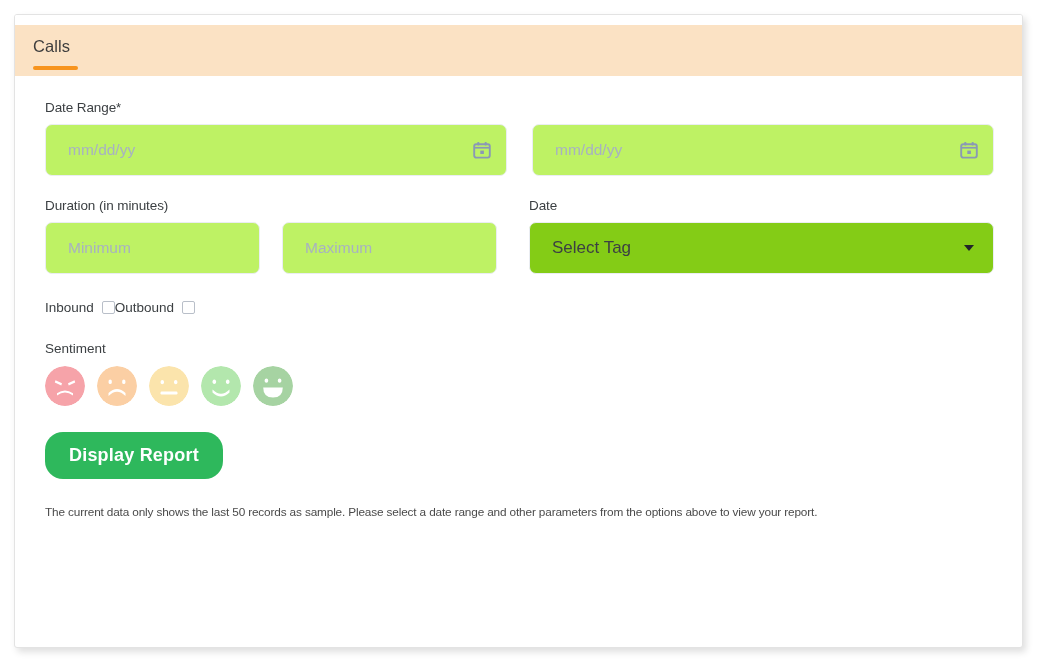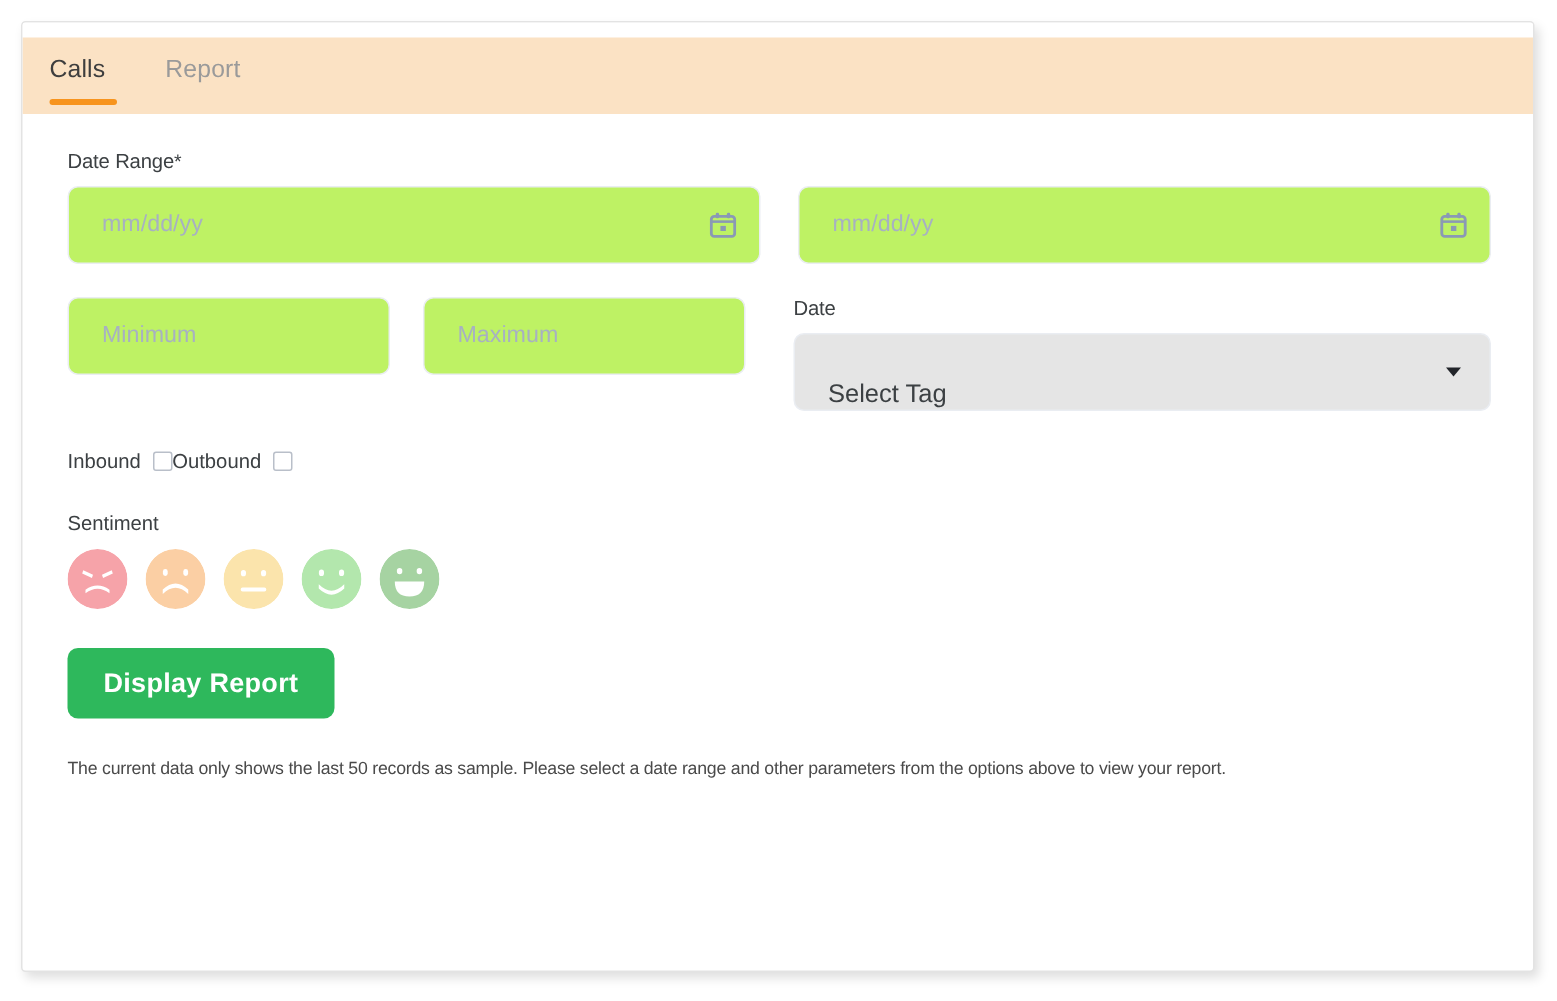--- a/index.html
+++ b/index.html
@@ -172,23 +172,23 @@
     position: relative;
     width: 465px;
   }
 
   .select-box {
     width: 100%;
     height: 52px;
     box-sizing: border-box;
     border: 1px solid #eaedf2;
     border-radius: 7px;
-    background: #e5e5e5;
-    display: flex;
-    align-items: flex-end;
+    background: #84cc16;
+    display: flex;
+    align-items: center;
     padding: 0 36px 0 22px;
     font-size: 17px;
     color: #3c4043;
     cursor: pointer;
   }
 
   .caret {
     position: absolute;
     right: 20px;
     top: 50%;
@@ -248,21 +248,21 @@
     cursor: pointer;
     display: block;
   }
 
   
   .btn-display {
     margin-top: 26px;
     background: #2eb85c;
     color: #ffffff;
     border: none;
-    border-radius: 7px;
+    border-radius: 18px;
     font-family: "Liberation Sans", sans-serif;
     font-size: 18px;
     font-weight: bold;
     letter-spacing: .2px;
     padding: 0 24px;
     height: 47px;
     cursor: pointer;
   }
 
   .footnote {
@@ -279,23 +279,20 @@
 
 <div class="page">
   <div class="card">
 
     <div class="card-top-strip"></div>
 
     <div class="tabbar">
       <div class="tab active">
         <span>Calls</span>
         <span class="tab-underline"></span>
-      </div>
-      <div class="tab">
-        <span>Report</span>
       </div>
     </div>
 
     <div class="card-body">
 
       
       <div class="field-label">
         <span>Date Range</span><span class="req-star">*</span>
       </div>
 
@@ -319,20 +316,21 @@
             <rect x="11.6" y="0.9" width="2.2" height="3.6" rx="0.9" fill="#8a99b5"></rect>
             <rect x="1.2" y="5.9" width="15.6" height="1.7" fill="#8a99b5"></rect>
             <rect x="7.3" y="9.6" width="3.6" height="3.4" fill="#8a99b5"></rect>
           </svg>
         </div>
       </div>
 
       
       <div class="row">
         <div class="col-left">
+          <div class="field-label">Duration (in minutes)</div>
           <div class="duration-inputs">
             <div class="dur-box">
               <input class="text-input" type="text" placeholder="Minimum" style="">
             </div>
             <div class="dur-box">
               <input class="text-input" type="text" placeholder="Maximum" style="">
             </div>
           </div>
         </div>
 

